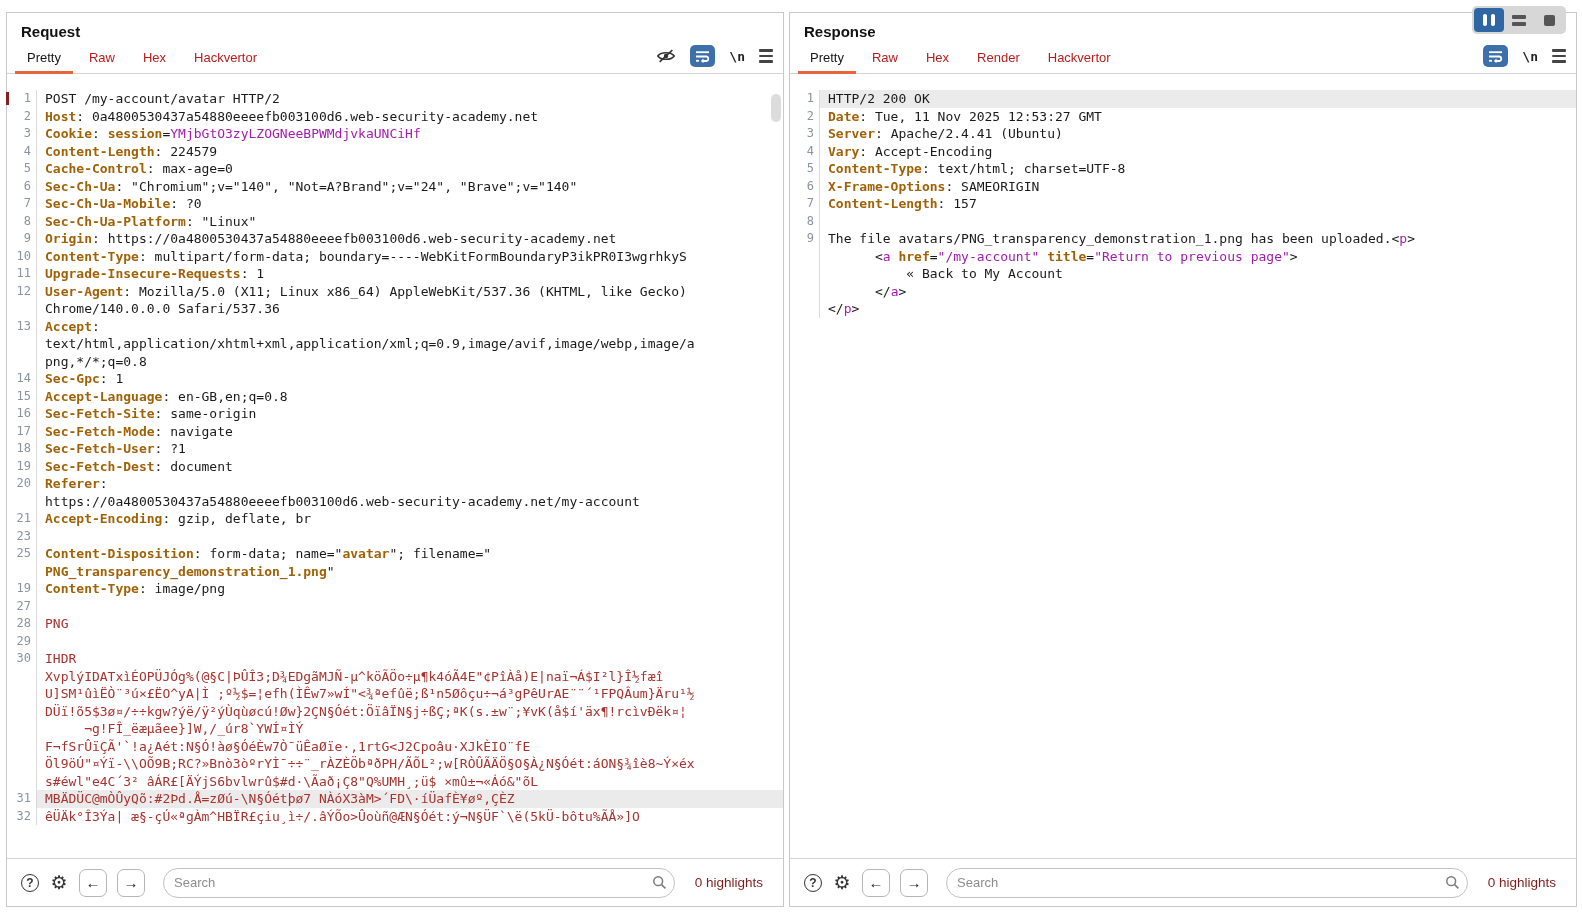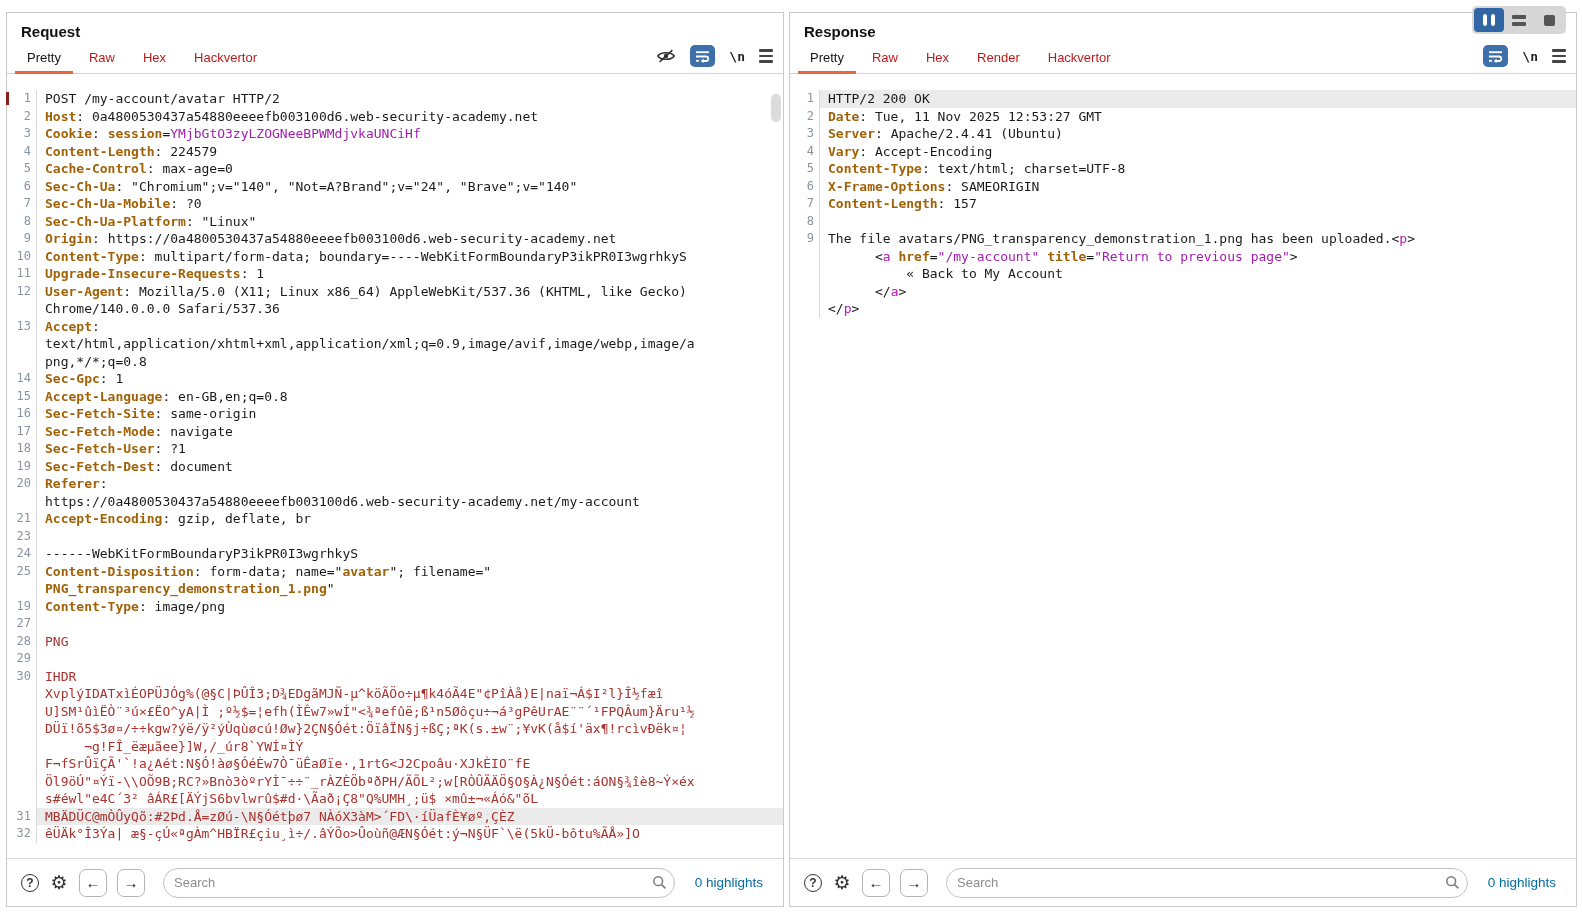--- a/index.html
+++ b/index.html
@@ -37,21 +37,21 @@
 
   .searchbar { position:absolute; left:0; right:0; bottom:0; height:48px; border-top:1px solid #d5d5d5; background:#fff; display:flex; align-items:center; padding:0 14px; gap:10px; }
   .round-icon { width:20px; height:20px; display:flex; align-items:center; justify-content:center; color:#333; }
   .help-circle { width:18px; height:18px; border:1.6px solid #333; border-radius:50%; font-size:12px; font-weight:bold; display:flex; align-items:center; justify-content:center; color:#333; }
   .gear-glyph { font-size:19px; color:#333; line-height:1; }
   .nav-btn { width:28px; height:28px; border:1px solid #b5b5b5; border-radius:7px; background:#fff; display:flex; align-items:center; justify-content:center; font-size:15px; color:#222; }
   .search-wrap { flex:1; position:relative; margin-left:8px; }
   .search-input { width:100%; height:30px; border:1px solid #c3c3c3; border-radius:15px; padding:0 30px 0 10px; font-size:13px; color:#333; font-family:"Liberation Sans", sans-serif; outline:none; }
   .search-input::placeholder { color:#8d8d8d; }
   .mag { position:absolute; right:8px; top:7px; }
-  .highlights { flex:0 0 auto; font-size:13.5px; color:#0369a1; padding:0 6px 0 10px; white-space:nowrap;text-align:center; }
+  .highlights { flex:0 0 auto; font-size:13.5px; color:#7f1d1d; padding:0 6px 0 10px; white-space:nowrap;text-align:center; }
 
   .layout-ctl { position:absolute; top:6px; right:16px; display:flex; background:#d7d7d7; border-radius:5px; padding:2px; z-index:5; }
   .layout-btn { width:30px; height:24px; display:flex; align-items:center; justify-content:center; border-radius:4px; }
   .layout-btn.sel { background:#2f66a3; }
   .lb-col { display:flex; gap:4px; }
   .lb-col i { width:4px; height:12px; background:#fff; border-radius:2px; }
   .lb-rows { display:flex; flex-direction:column; gap:3px; }
   .lb-rows i { width:14px; height:4px; background:#555; border-radius:1px; }
   .lb-sq { width:11px; height:11px; background:#555; border-radius:2px; }
 
@@ -214,24 +214,20 @@
           <span class="ln"></span>
           <span class="tx"><span class="c-d">https://0a4800530437a54880eeeefb003100d6.web-security-academy.net/my-account</span></span>
         </div>
         <div class="crow">
           <span class="ln">21</span>
           <span class="tx"><span class="c-n">Accept-Encoding</span><span class="c-d">: </span><span class="c-d">gzip, deflate, br</span></span>
         </div>
         <div class="crow">
           <span class="ln">23</span>
           <span class="tx"></span>
-        </div>
-        <div class="crow">
-          <span class="ln">24</span>
-          <span class="tx"><span class="c-d">------WebKitFormBoundaryP3ikPR0I3wgrhkyS</span></span>
         </div>
         <div class="crow">
           <span class="ln">25</span>
           <span class="tx"><span class="c-n">Content-Disposition</span><span class="c-d">: </span><span class="c-d">form-data; name="</span><span class="c-n">avatar</span><span class="c-d">"; filename="</span></span>
         </div>
         <div class="crow">
           <span class="ln"></span>
           <span class="tx"><span class="c-n">PNG_transparency_demonstration_1.png</span><span class="c-d">"</span></span>
         </div>
         <div class="crow">

